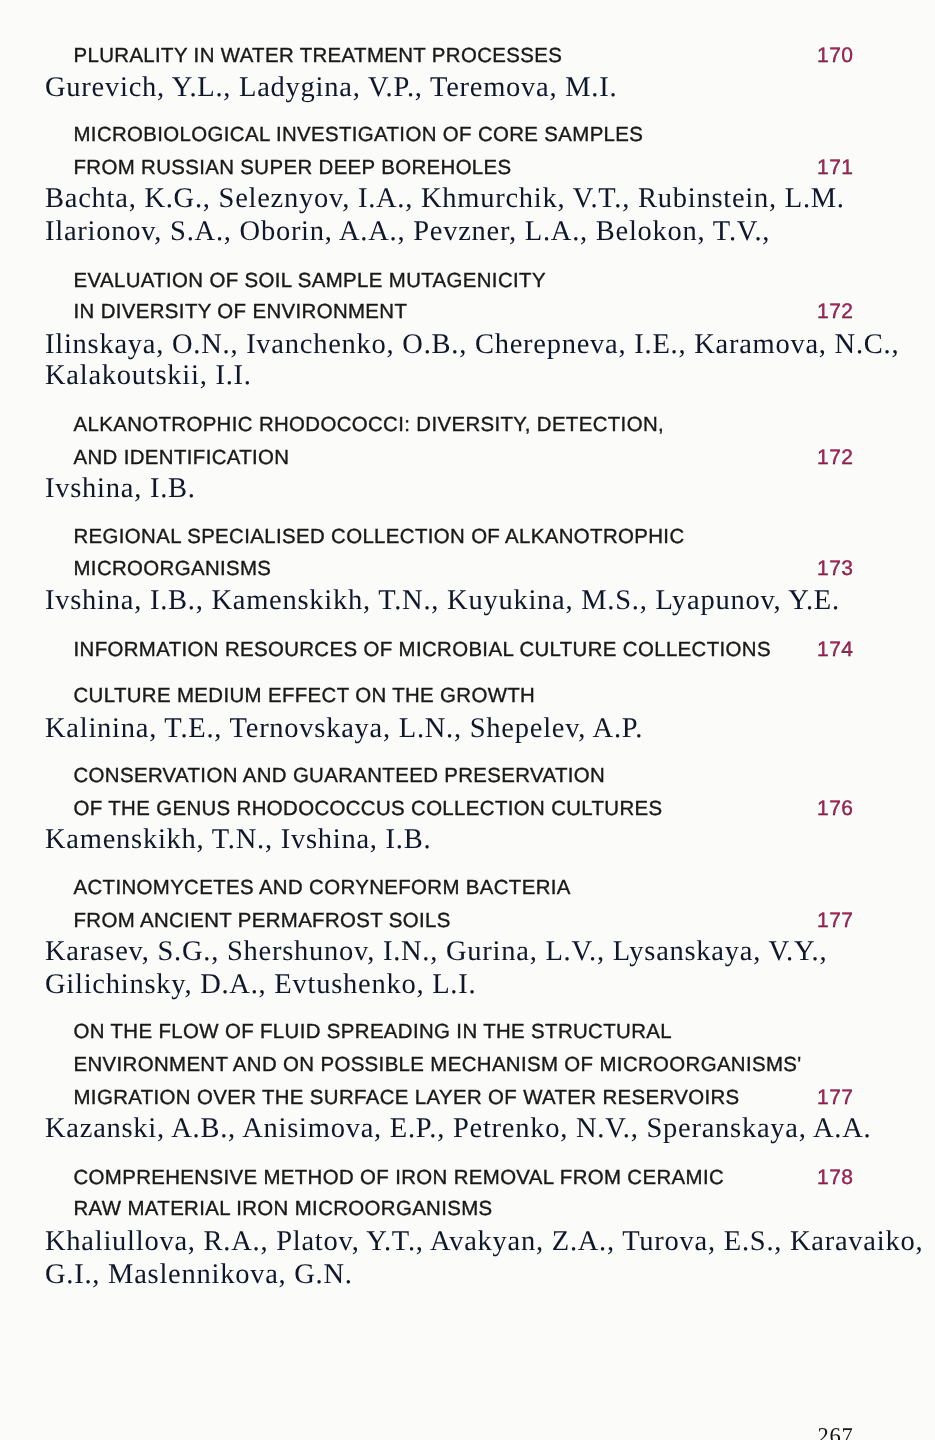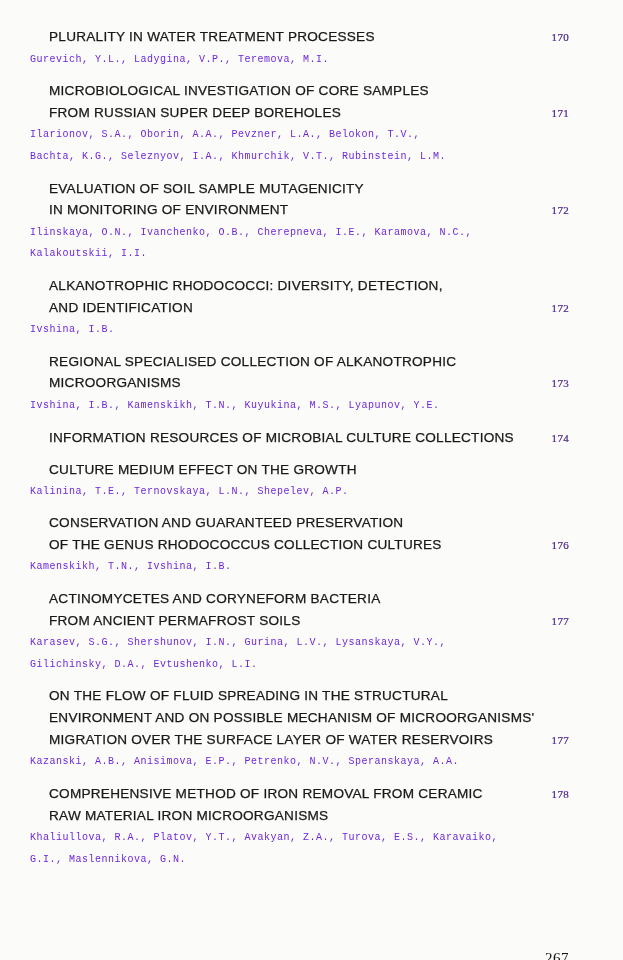--- a/index.html
+++ b/index.html
@@ -29,33 +29,33 @@
   .title-text {
     font-family: "Liberation Sans", sans-serif;
     font-size: 13.6px;
     letter-spacing: 0.25px;
     color: #191919;
     -webkit-text-stroke: 0.25px #191919;
     white-space: nowrap;
   }
   .page-num {
     margin-left: auto;
-    font-family: Liberation Serif, serif;
-    font-size: 11px;
+    font-family: Liberation Sans, sans-serif;
+    font-size: 14px;
     letter-spacing: 0.3px;
-    color: #6d28d9;
+    color: #be185d;
     -webkit-text-stroke: 0.2px #191919;
     padding-left: 12px;
   }
   .author-line {
-    font-family: Liberation Mono, monospace;
-    font-size: 10px;
+    font-family: Liberation Serif, serif;
+    font-size: 19px;
     letter-spacing: 0.5px;
     line-height: 21.6px;
-    color: #6d28d9;
+    color: #0f172a;
     white-space: nowrap;
   }
   .footer-page-number {
     position: absolute;
     top: 950px;
     right: 31px;
     font-family: "Liberation Serif", serif;
     font-size: 15px;
     letter-spacing: 0.5px;
     color: #151515;
@@ -74,29 +74,29 @@
         <div class="author-line">Gurevich, Y.L., Ladygina, V.P., Teremova, M.I.</div>
       </div>
       <div class="entry">
         <div class="title-row">
           <span class="title-text">MICROBIOLOGICAL INVESTIGATION OF CORE SAMPLES</span>
         </div>
         <div class="title-row">
           <span class="title-text">FROM RUSSIAN SUPER DEEP BOREHOLES</span>
           <span class="page-num">171</span>
         </div>
+        <div class="author-line">Bachta, K.G., Seleznyov, I.A., Khmurchik, V.T., Rubinstein, L.M.</div>
         <div class="author-line">Ilarionov, S.A., Oborin, A.A., Pevzner, L.A., Belokon, T.V.,</div>
-        <div class="author-line">Bachta, K.G., Seleznyov, I.A., Khmurchik, V.T., Rubinstein, L.M.</div>
       </div>
       <div class="entry">
         <div class="title-row">
           <span class="title-text">EVALUATION OF SOIL SAMPLE MUTAGENICITY</span>
         </div>
         <div class="title-row">
-          <span class="title-text">IN MONITORING OF ENVIRONMENT</span>
+          <span class="title-text">IN DIVERSITY OF ENVIRONMENT</span>
           <span class="page-num">172</span>
         </div>
         <div class="author-line">Ilinskaya, O.N., Ivanchenko, O.B., Cherepneva, I.E., Karamova, N.C.,</div>
         <div class="author-line">Kalakoutskii, I.I.</div>
       </div>
       <div class="entry">
         <div class="title-row">
           <span class="title-text">ALKANOTROPHIC RHODOCOCCI: DIVERSITY, DETECTION,</span>
         </div>
         <div class="title-row">

